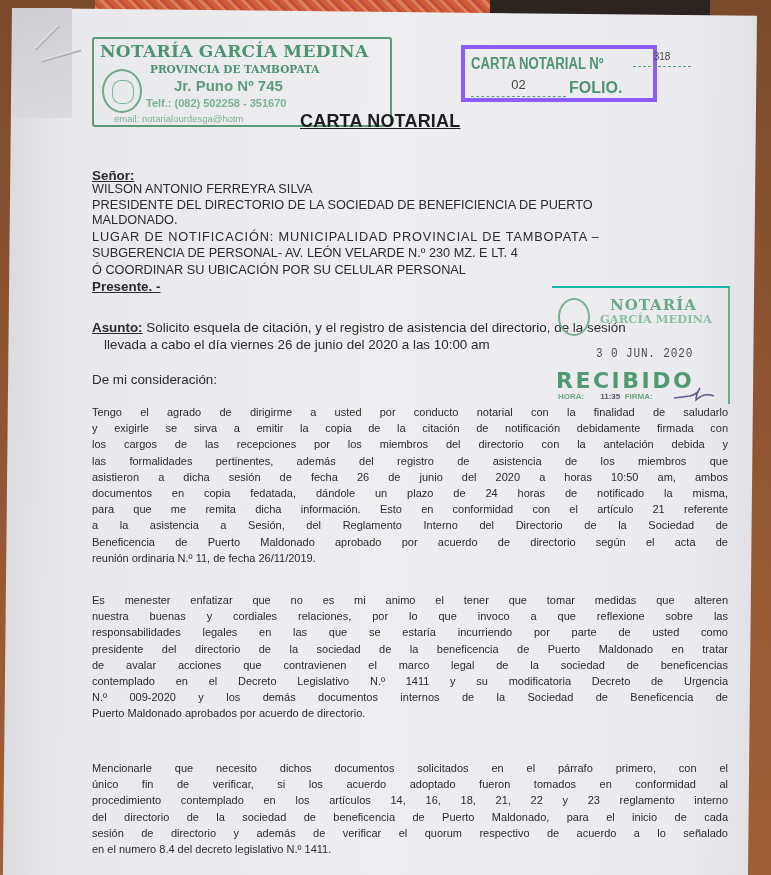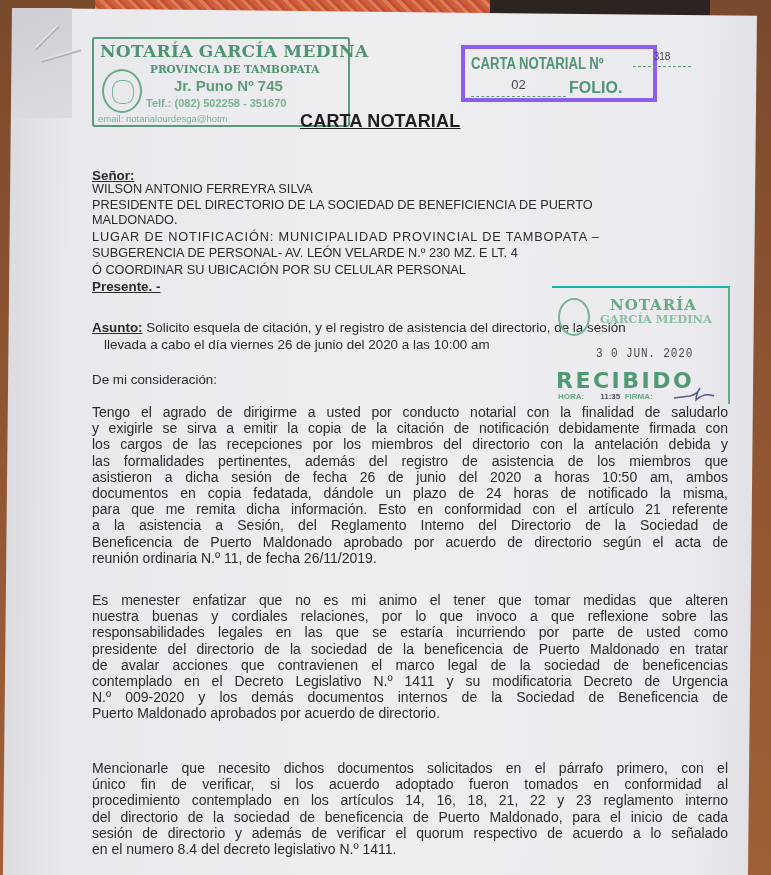--- a/index.html
+++ b/index.html
@@ -31,21 +31,21 @@
   .staple {
     position: absolute; height: 3px; background: linear-gradient(#f4f4f4, #9a9a9a);
     border-radius: 2px;
   }
   .content {
     position: absolute; left: 0; top: 0; width: 771px; height: 875px;
     color: #2a2a2c;
   }
   
   .stamp-notaria {
-    position: absolute; left: 92px; top: 37px; width: 258px; height: 90px;
+    position: absolute; left: 92px; top: 37px; width: 300px; height: 90px;
     border: 2px solid #5a9c77; border-radius: 3px;
     color: #4d9470;
   }
   .stamp-notaria .seal {
     position: absolute; left: 8px; top: 30px; width: 40px; height: 44px;
     border: 2px solid #6aaa86; border-radius: 50%;
   }
   .stamp-notaria .seal::after {
     content: ""; position: absolute; left: 8px; top: 9px; width: 20px; height: 22px;
     border: 1.5px solid #7cb593; border-radius: 40%;
@@ -60,21 +60,21 @@
   }
   .stamp-notaria .addr {
     position: absolute; left: 80px; top: 38px; font-family: "Liberation Sans", sans-serif;
     font-weight: bold; font-size: 15px; white-space: nowrap; color: #5e9c7b;
   }
   .stamp-notaria .tel {
     position: absolute; left: 52px; top: 58px; font-family: "Liberation Sans", sans-serif;
     font-weight: bold; font-size: 11px; white-space: nowrap; color: #7ab394;
   }
   .stamp-notaria .email {
-    position: absolute; left: 4px; top: 74px; font-family: "Liberation Sans", sans-serif;
+    position: absolute; left: 20px; top: 74px; font-family: "Liberation Sans", sans-serif;
     font-size: 9.5px; white-space: nowrap; color: #7ab394;
     width: 200px; overflow: hidden;
   }
   
   .stamp-carta {
     position: absolute; left: 461px; top: 45px; width: 196px; height: 57px;
     border: 4px solid #8b5cf6;
     color: #4f9572;
   }
   .stamp-carta .line1 {
@@ -98,21 +98,21 @@
   }
   
   .doc-title {
     position: absolute; left: 300px; top: 111px; font-size: 18px; font-weight: bold;
     text-decoration: underline; color: #1e1e20; letter-spacing: 0.2px;
   }
   .text { position: absolute; left: 92px; font-size: 13.4px; line-height: 16.2px; color: #2b2b2d; }
   .caps { font-size: 13.4px; line-height: 15.5px; transform: scaleX(0.95); transform-origin: left; white-space: nowrap; }
   .bold-u { font-weight: bold; text-decoration: underline; }
   .para {
-    position: absolute; left: 92px; width: 636px; font-size: 14px; line-height: 16.2px;
+    position: absolute; left: 92px; width: 636px; font-size: 11px; line-height: 16.2px;
     text-align: justify; text-align-last: left; color: #2b2b2d;
   }
   .para .ln { display: block; text-align: justify; text-align-last: justify; white-space: nowrap; }
   .para .ln.last { text-align-last: left; }
   
   .stamp-recibido {
     position: absolute; left: 552px; top: 286px; width: 178px; height: 118px;
     color: #4f9a73;
     border-right: 2px solid #6aa985; border-top: 2px solid #14b8a6;
   }

